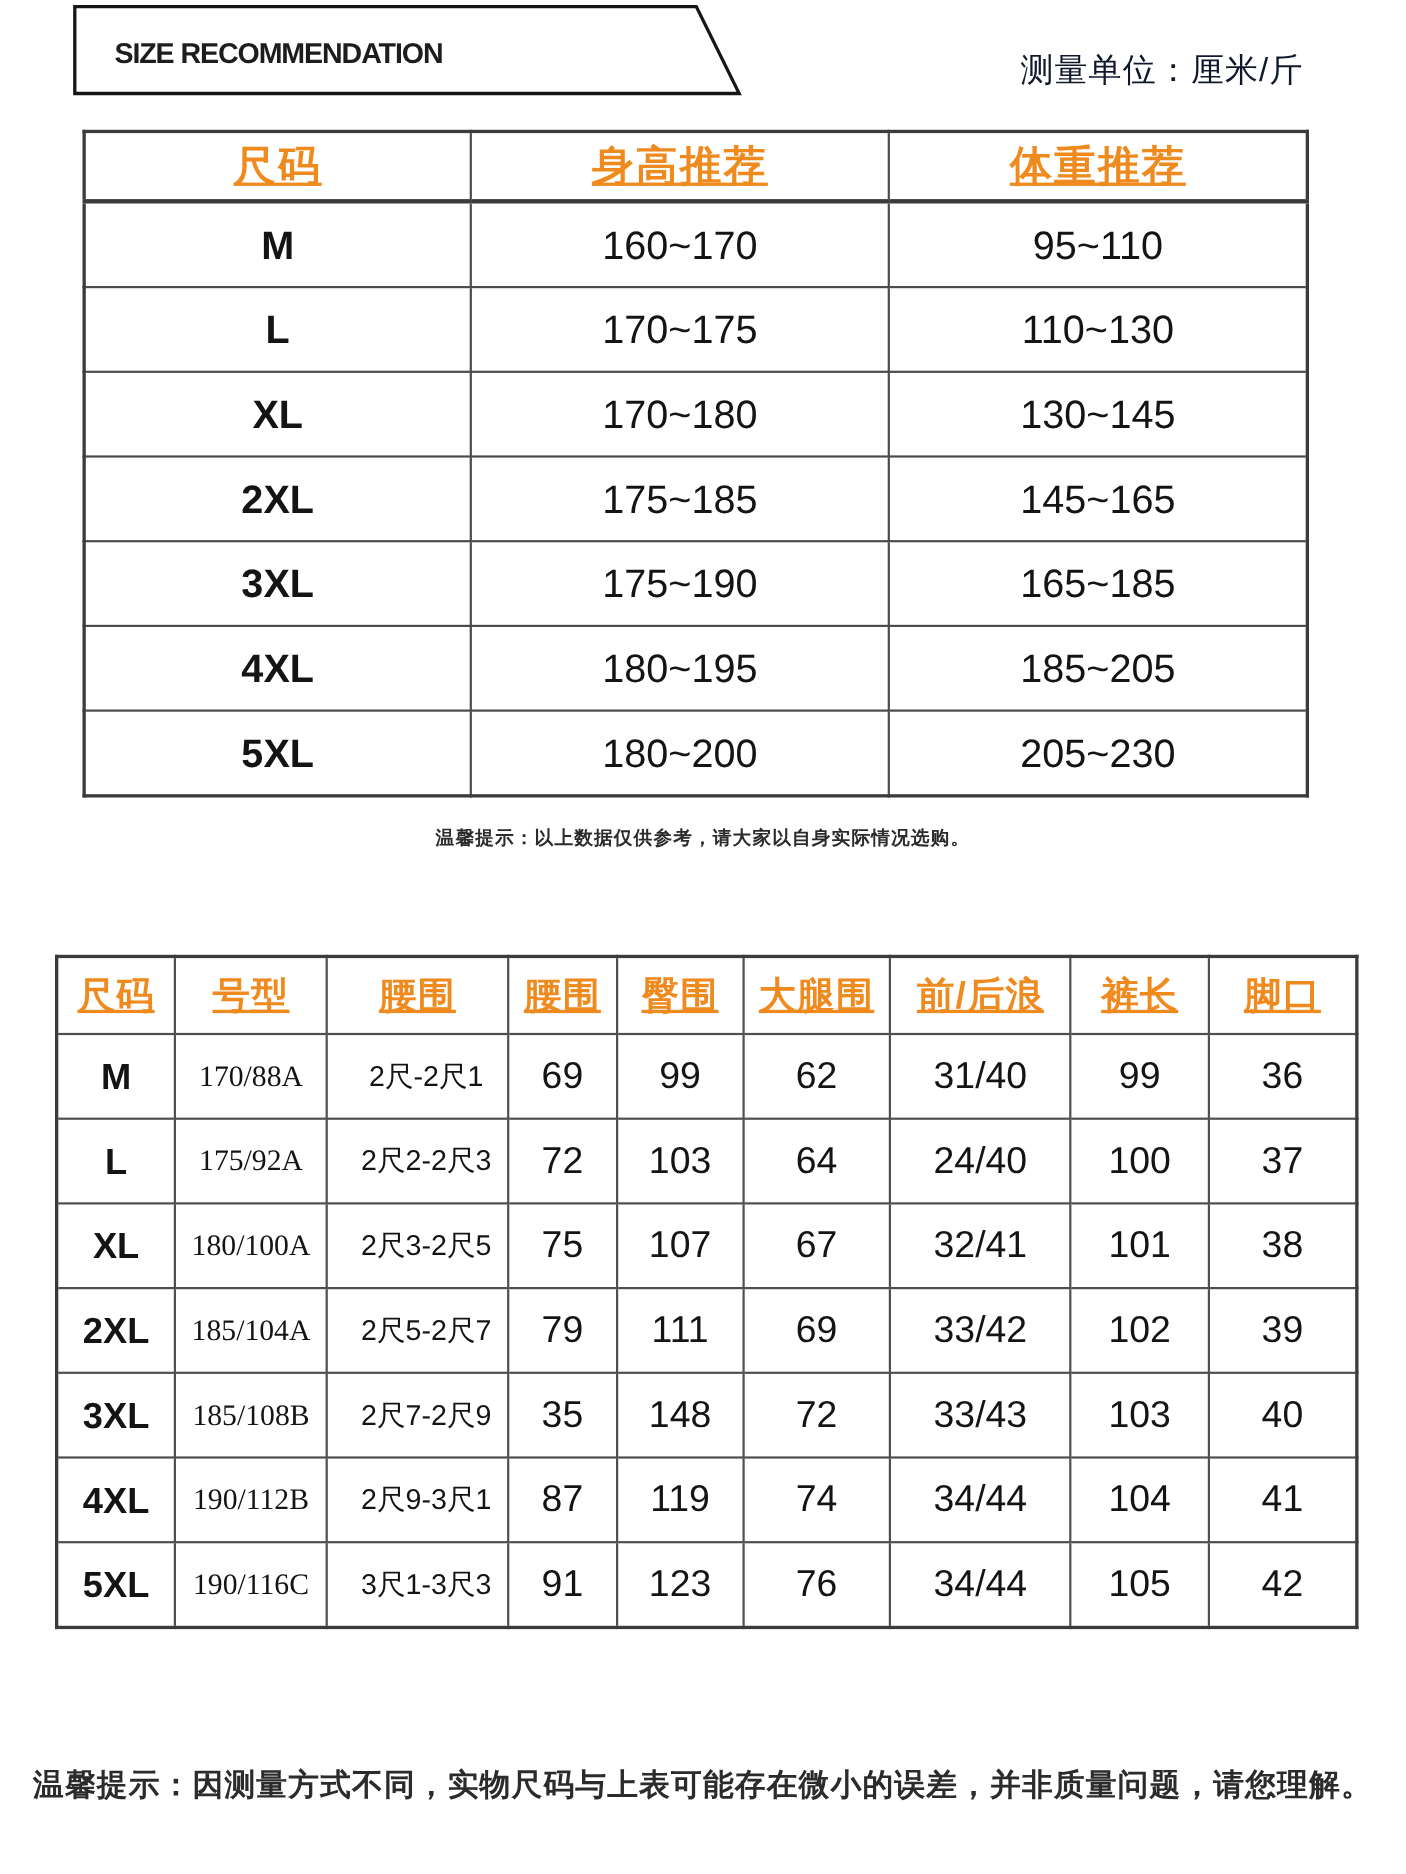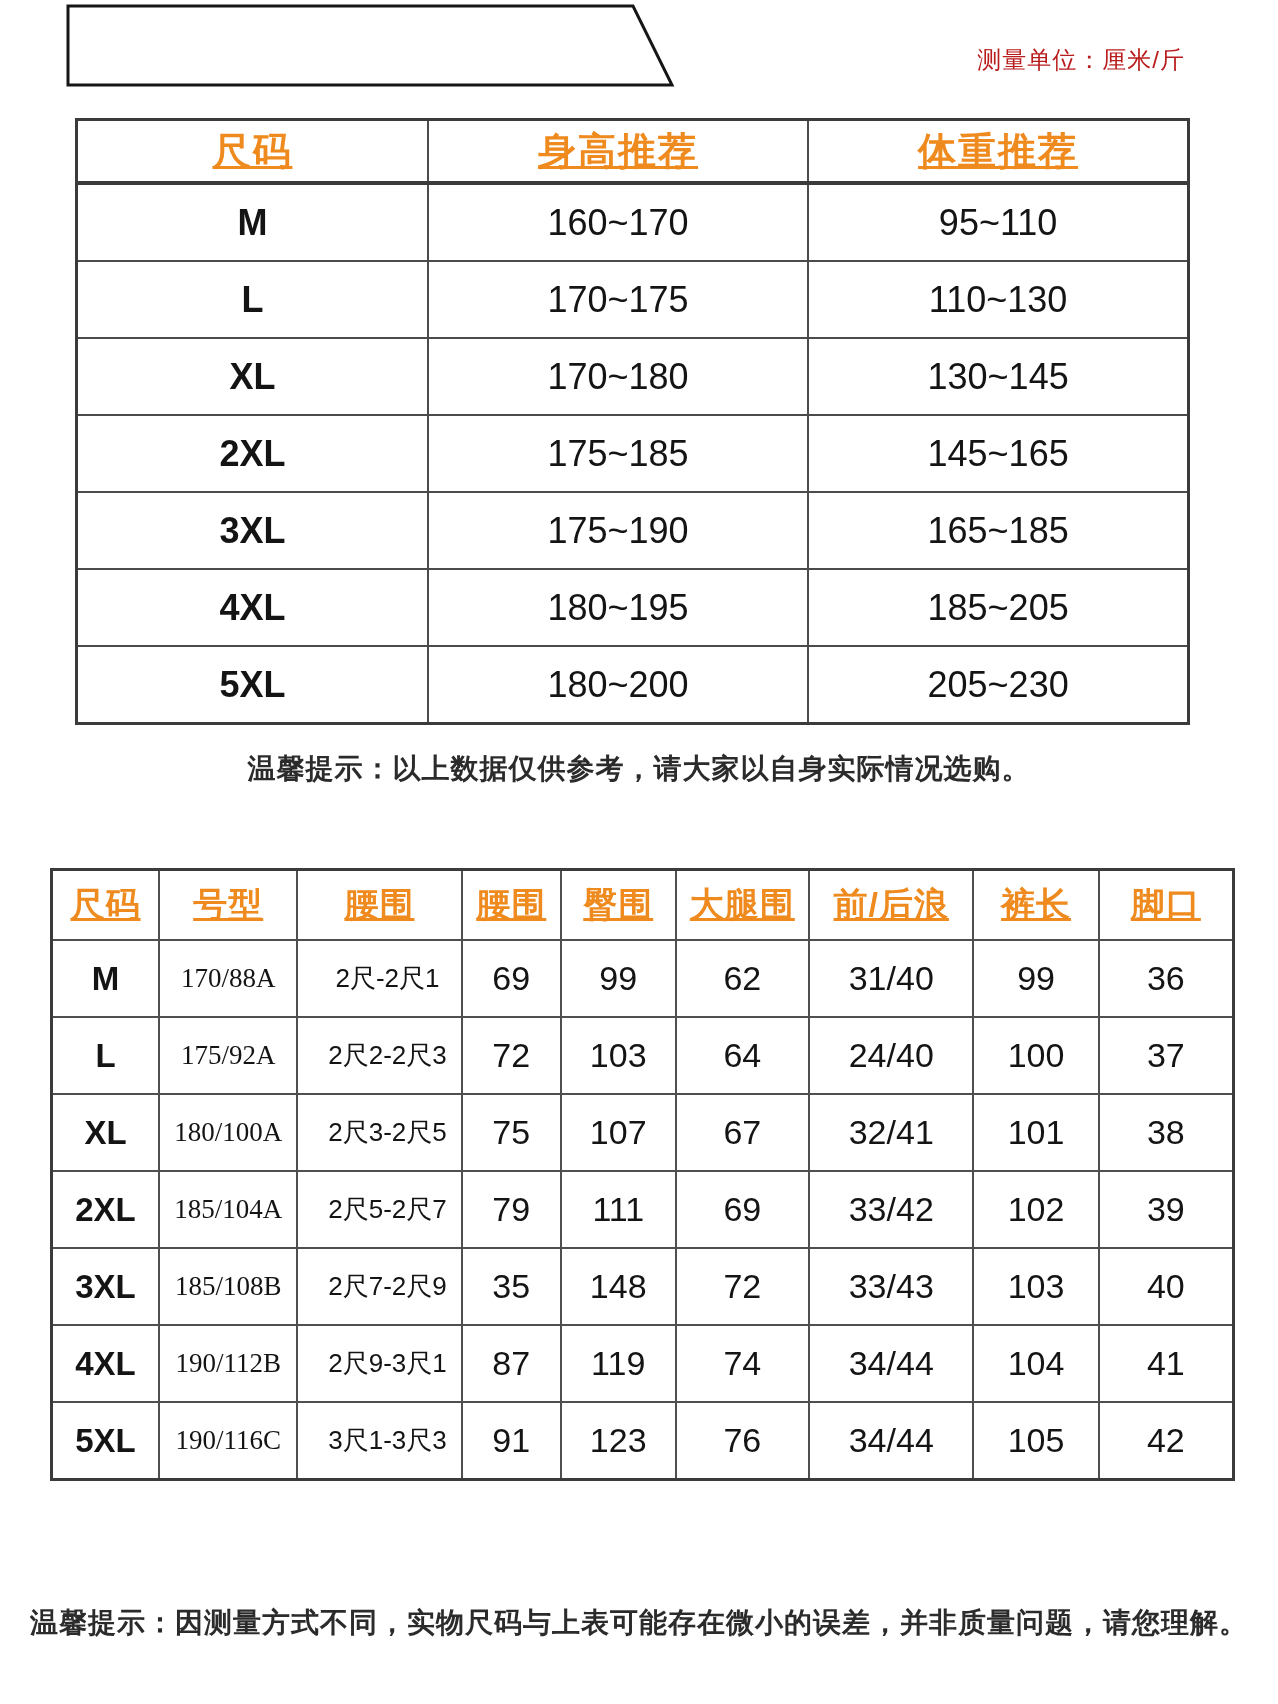--- a/index.html
+++ b/index.html
@@ -14,21 +14,21 @@
   .title-box { position:absolute; left:66px; top:4px; width:610px; height:84px; }
   .title-box svg { position:absolute; left:0; top:0; }
   .title-inner {
     position:absolute; left:38px; top:0; height:82px; width:560px;
     display:flex; align-items:center; gap:16px; white-space:nowrap;
   }
   .t-cn { font-size:48px; font-weight:bold; color:#151515; letter-spacing:2px; }
   .t-en { font-size:26px; font-weight:bold; color:#1d1d1d; letter-spacing:-1px; padding-top:6px; }
   .unit-label {
     position:absolute; top:44px; right:93px;
-    font-size:24px; color:#b91c1c; letter-spacing:1px; white-space:nowrap;
+    font-size:30px; color:#0f172a; letter-spacing:1px; white-space:nowrap;
   }
 
   
   table { border-collapse:collapse; table-layout:fixed; background:#fff; position:absolute; }
   th,td { text-align:center; vertical-align:middle; overflow:hidden; white-space:nowrap; }
   th { color:#ef8a1e; font-weight:bold;text-decoration:underline; }
 
   
   #t1 { left:75px; top:118px; width:1115px; border:3px solid #3b3b3b; }
   #t1 th, #t1 td { border:2px solid #4b4b4b; }
@@ -41,35 +41,36 @@
   #t2 th, #t2 td { border:2px solid #4f4f4f; }
   #t2 th { height:66px; font-size:34px; letter-spacing:1px; }
   #t2 td { height:73px; font-size:34px; color:#141414; }
   #t2 td.c0 { font-weight:600; font-size:33px; }
   #t2 td.c1 { font-size:27px;font-family:Liberation Serif, serif; }
   #t2 td.c2 { font-size:26px;padding-left:17px; }
 
   
   .note {
     position:absolute; left:0; width:100%; text-align:center;
-    font-size:28px; font-weight:bold; color:#2b2b2b; letter-spacing:1px;
+    font-size:17px; font-weight:bold; color:#2b2b2b; letter-spacing:1px;
   }
   .note1 { top:750px; }
   .note2 { top:1604px; font-size:28px; }
 </style>
 </head>
 <body>
 
 <div>
 
   <div class="title-box">
     <svg width="610" height="84" viewBox="0 0 610 84">
       <polygon points="2,2 567,2 606,81 2,81" fill="#ffffff" stroke="#161616" stroke-width="3"></polygon>
     </svg>
     <div class="title-inner">
+      <span class="t-en">SIZE RECOMMENDATION</span>
     </div>
   </div>
   <div class="unit-label">测量单位：厘米/斤</div>
 
   <table id="t1">
     <colgroup>
       <col style="width:31.6%">
         <col style="width:34.2%">
         <col style="width:34.2%">
     </colgroup>

